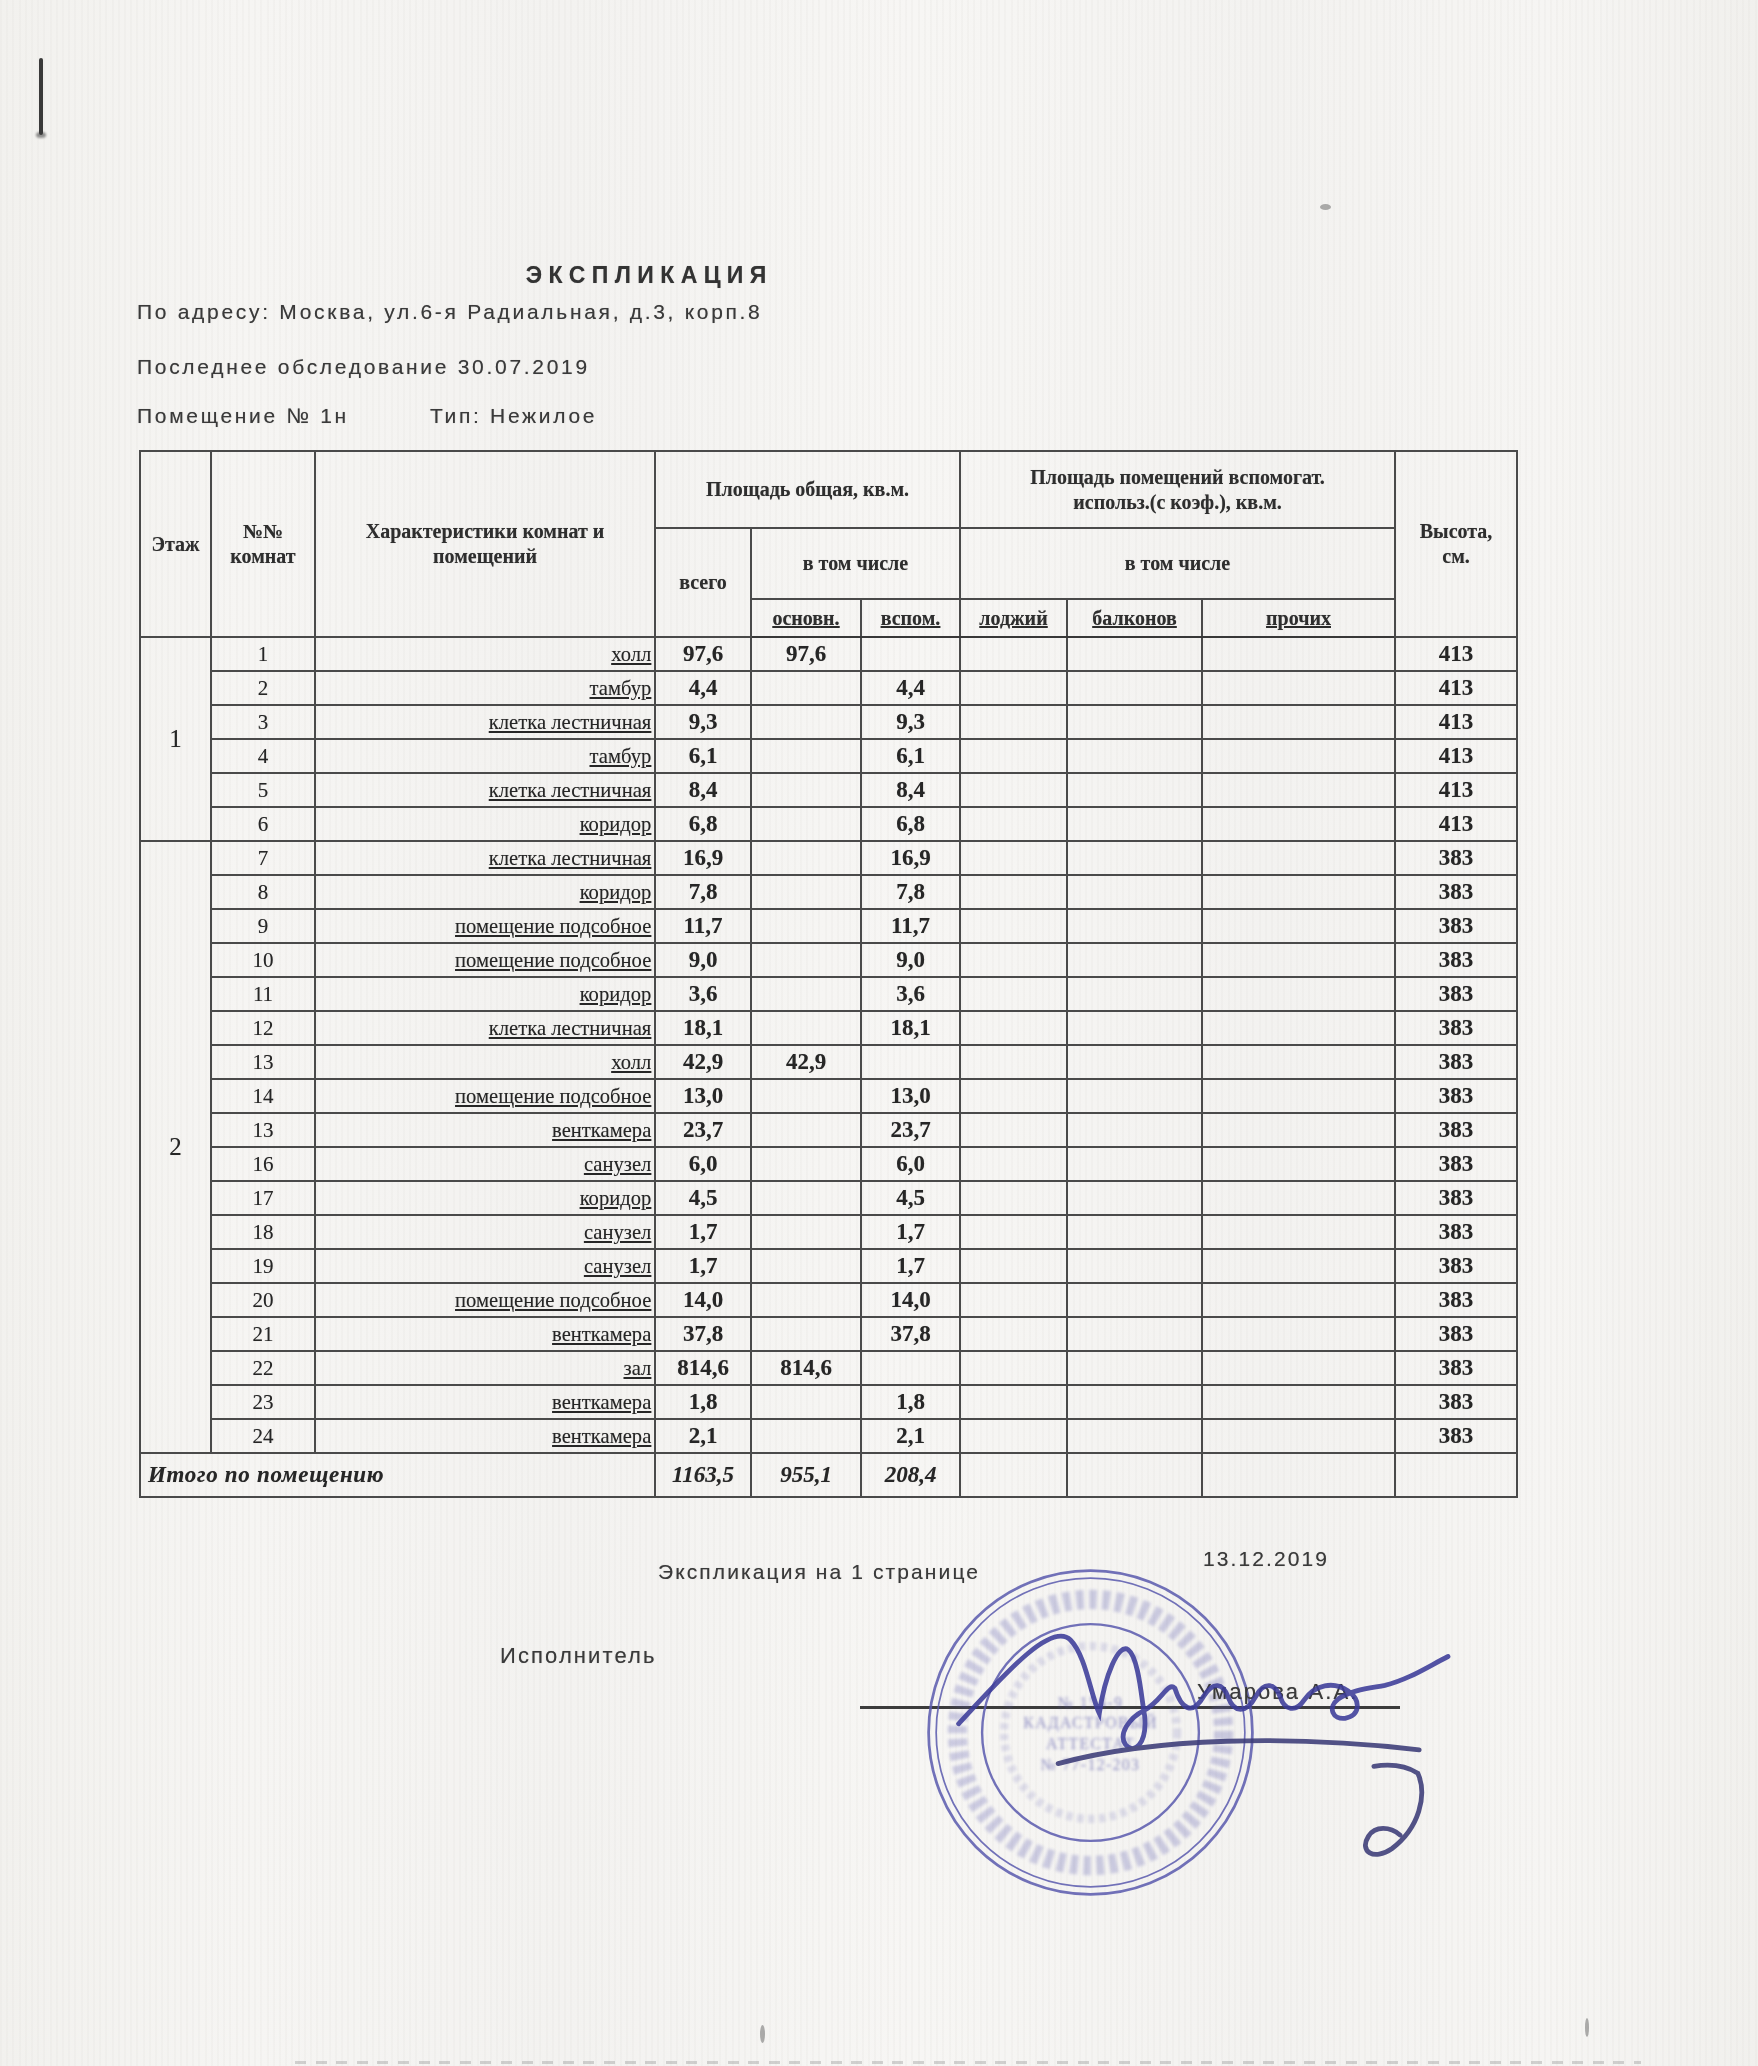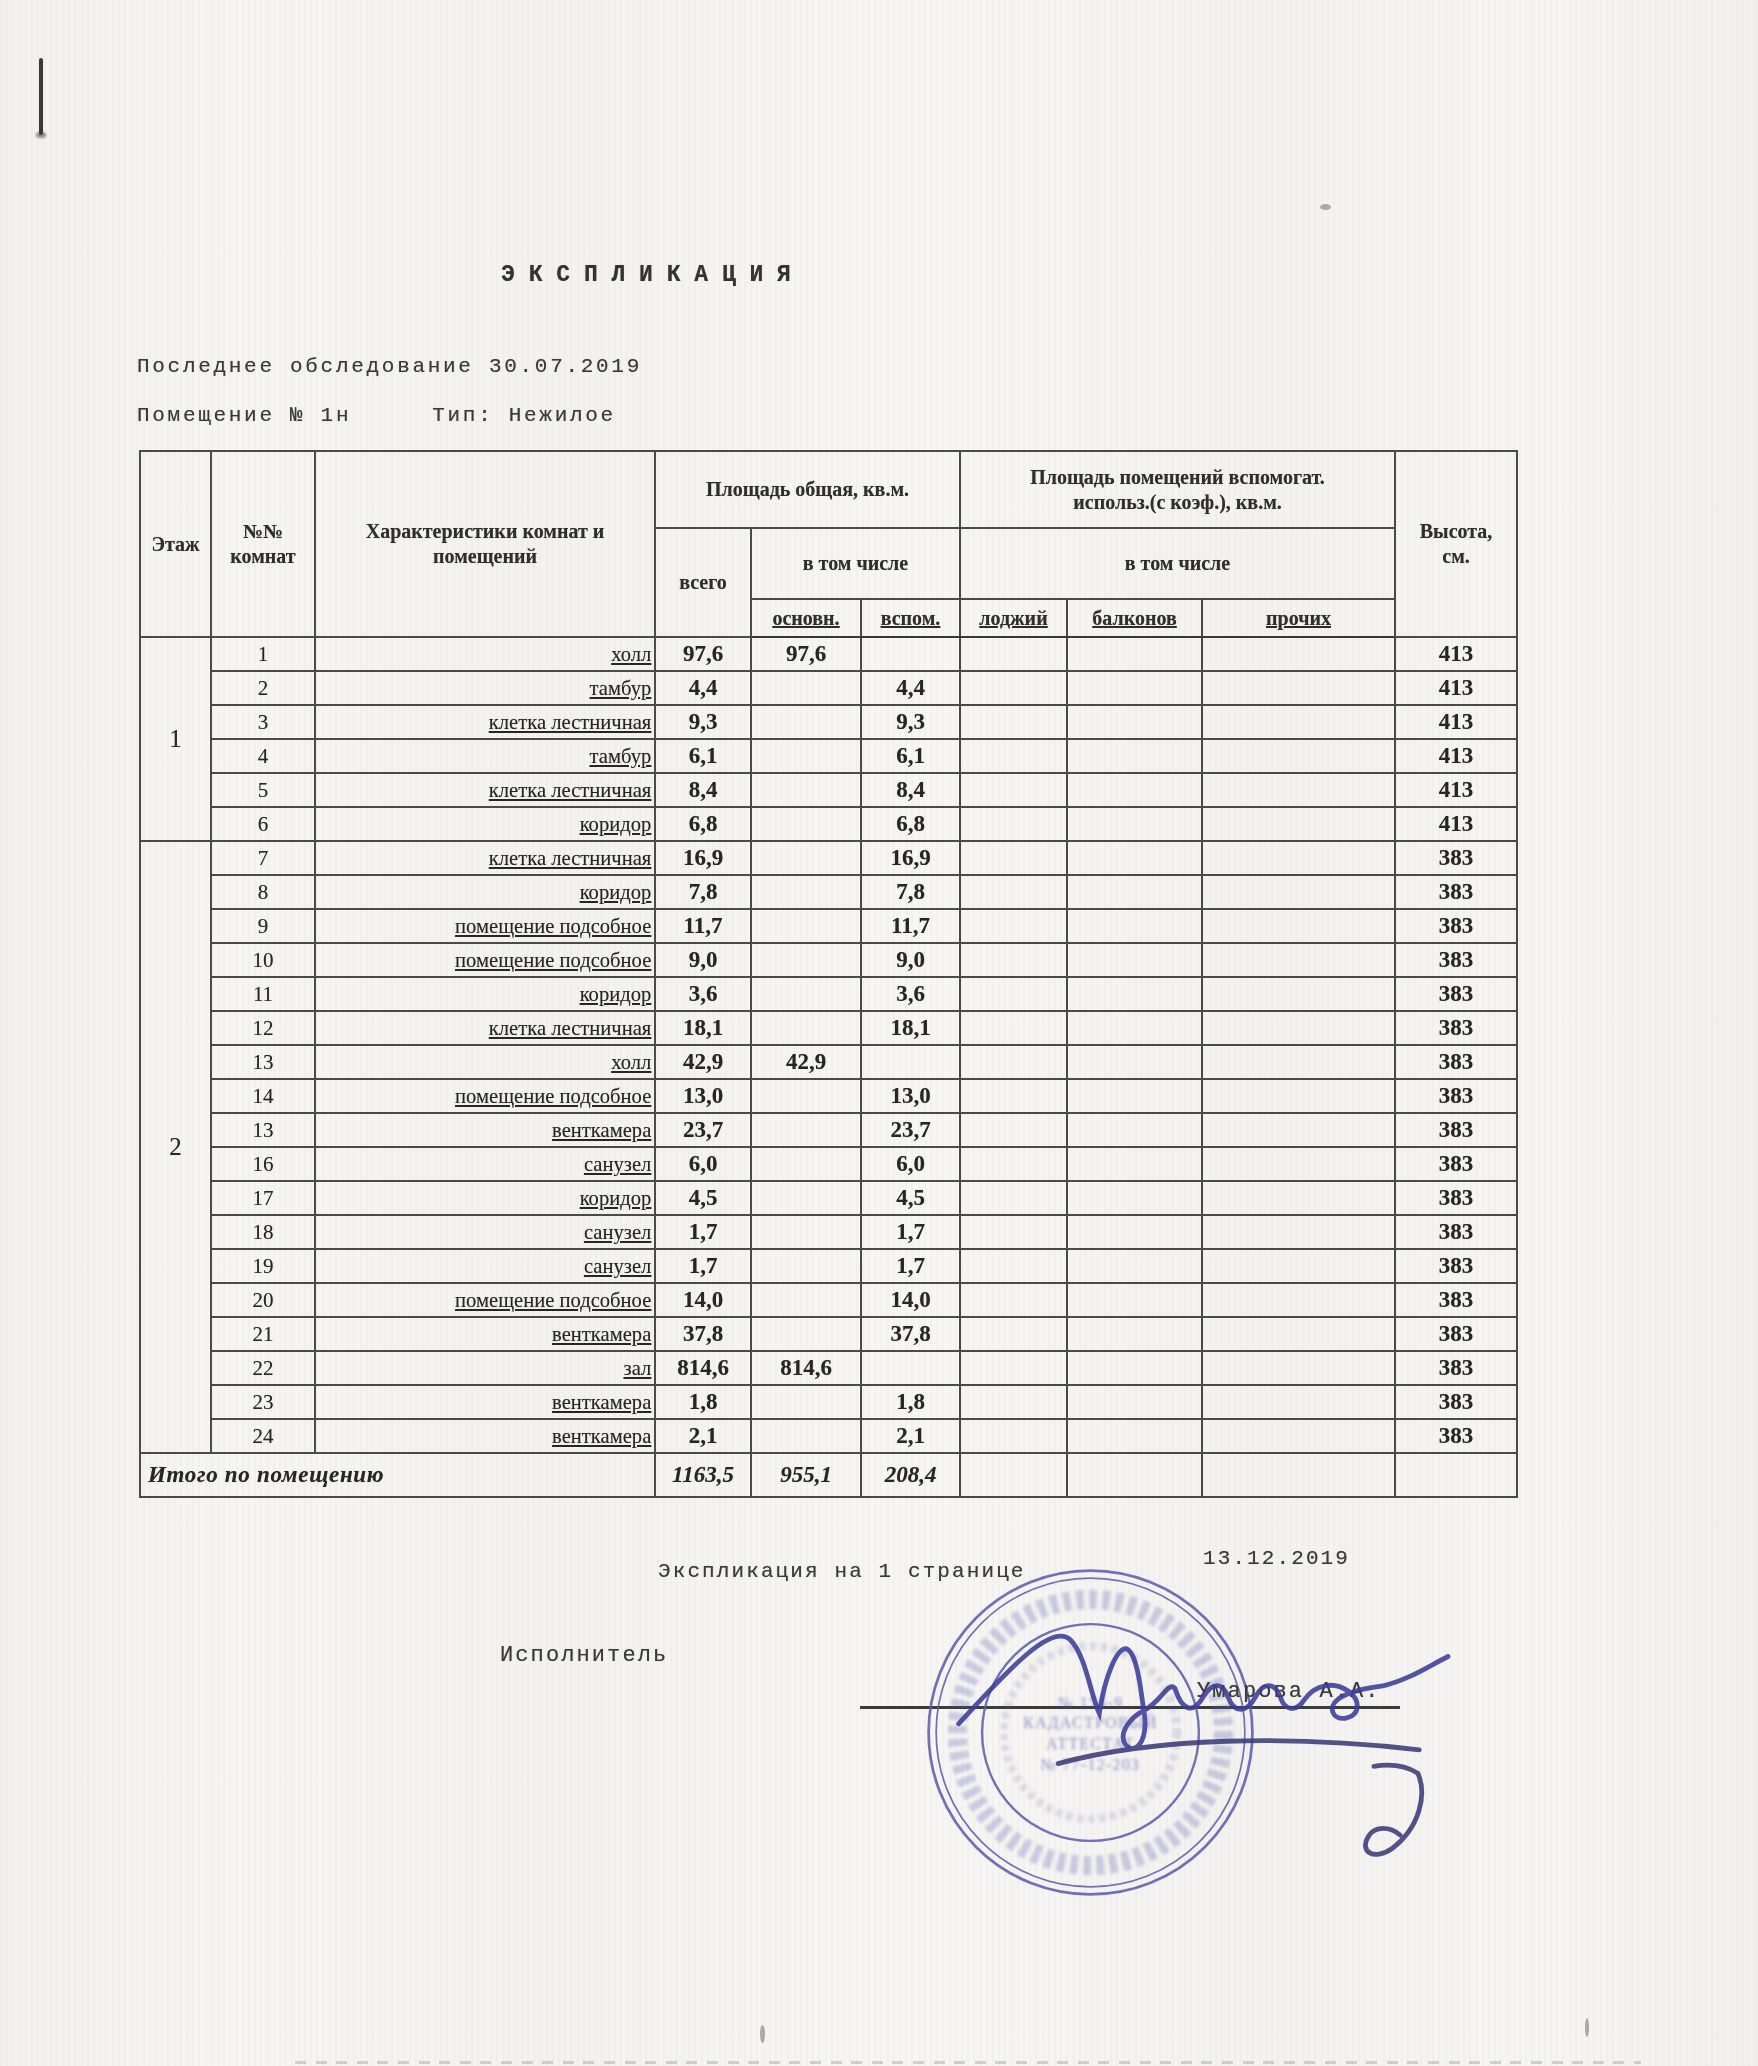--- a/index.html
+++ b/index.html
@@ -13,21 +13,21 @@
   
   .pen-mark{position:absolute;left:39px;top:58px;width:4.1px;height:77px;background:#3a3a3a;border-radius:2.1px;filter:blur(0.4px);}
   .pen-mark:after{content:"";position:absolute;left:-2.7px;bottom:-2.7px;width:9.6px;height:5.5px;background:rgba(60,60,60,.55);border-radius:50%;filter:blur(1px);}
   .speck{position:absolute;background:rgba(110,110,110,.55);border-radius:50%;filter:blur(0.7px);}
   .speck.s1{left:1320px;top:204px;width:11px;height:6.2px;}
   .speck.s2{left:760px;top:2025px;width:4.8px;height:18px;}
   .speck.s3{left:1585px;top:2018px;width:4.1px;height:19px;}
   .bottom-edge{position:absolute;left:295px;right:117px;bottom:2.1px;height:2.7px;opacity:.35;
     background:repeating-linear-gradient(90deg,#8a8a8a 0 11px,transparent 11px 20.6px);}
   
-  .mono{position:absolute;font-family:Liberation Mono, monospace;color:#3a3a3a;
+  .mono{position:absolute;font-family:Liberation Sans, sans-serif;color:#3a3a3a;
         text-shadow:0 0 0.7px rgba(55,55,55,.5);white-space:pre;}
   .title{left:371px;top:180px;width:550px;text-align:center;font-size:23px;font-weight:700;line-height:38px;color:#333;}
   .addr{left:137px;top:300px;font-size:21px;letter-spacing:2.7px;}
   .survey{left:137px;top:355px;font-size:21px;letter-spacing:2.7px;}
   .premise{left:137px;top:404px;font-size:21px;letter-spacing:2.7px;}
   .premise .ptype{margin-left:81px;}
   .footer-note{left:658px;top:1547px;font-size:21px;letter-spacing:2.1px;margin-top:13px;}
   .footer-date{left:1203px;top:1547px;font-size:21px;letter-spacing:2.1px;}
   .executor{left:500px;top:1643px;font-size:22px;letter-spacing:2.1px;}
   .executor-name{left:1197px;top:1647px;font-size:22px;letter-spacing:2.1px;z-index:4;margin-top:32px;}
@@ -62,20 +62,21 @@
   <div class="pen-mark"></div>
   <div class="speck s1"></div>
   <div class="speck s2"></div>
   <div class="speck s3"></div>
   <div class="bottom-edge"></div>
 
   <div class="mono title">
     <div>Э К С П Л И К А Ц И Я</div>
   </div>
 
+  <div class="mono addr">По адресу: Москва, ул.6-я Радиальная, д.3, корп.8</div>
   <div class="mono survey">Последнее обследование 30.07.2019</div>
   <div class="mono premise"><span>Помещение № 1н</span><span class="ptype">Тип: Нежилое</span></div>
 
   <table class="expl">
     <colgroup>
       <col style="width:71px">
         <col style="width:104px">
         <col style="width:340px">
       <col style="width:96px">
         <col style="width:110px">

